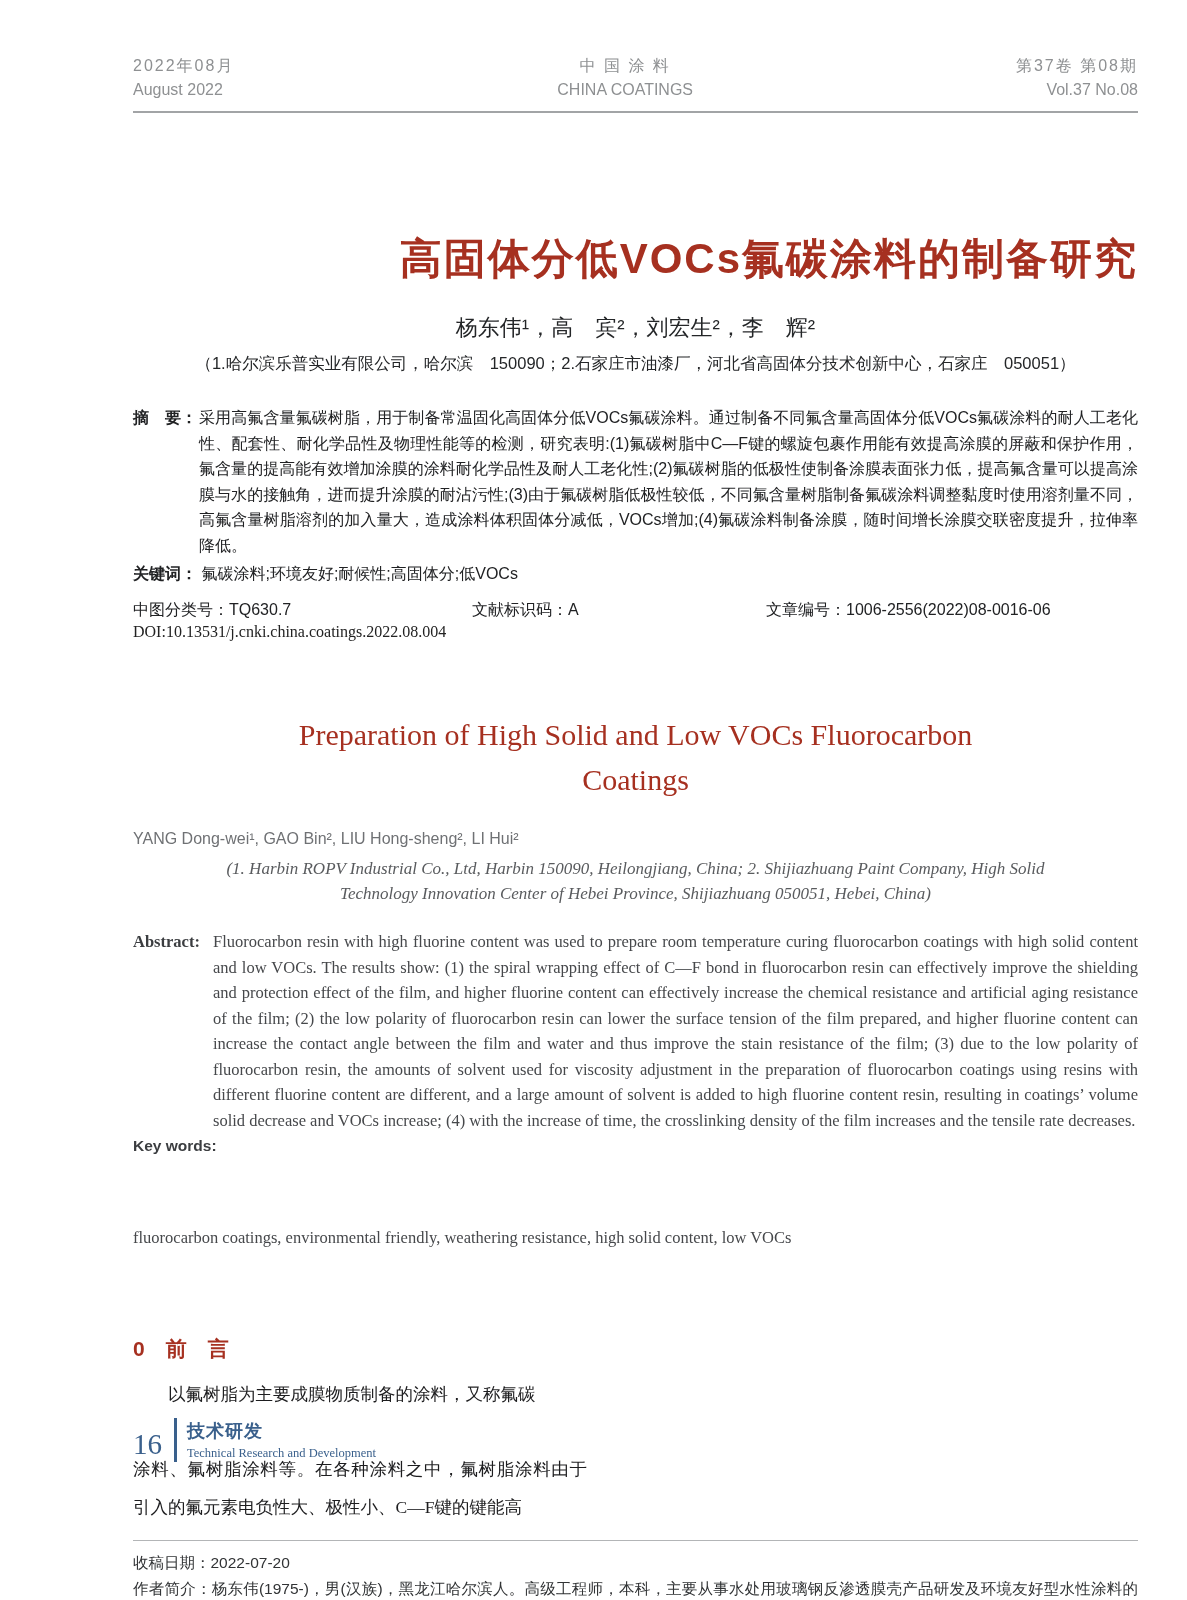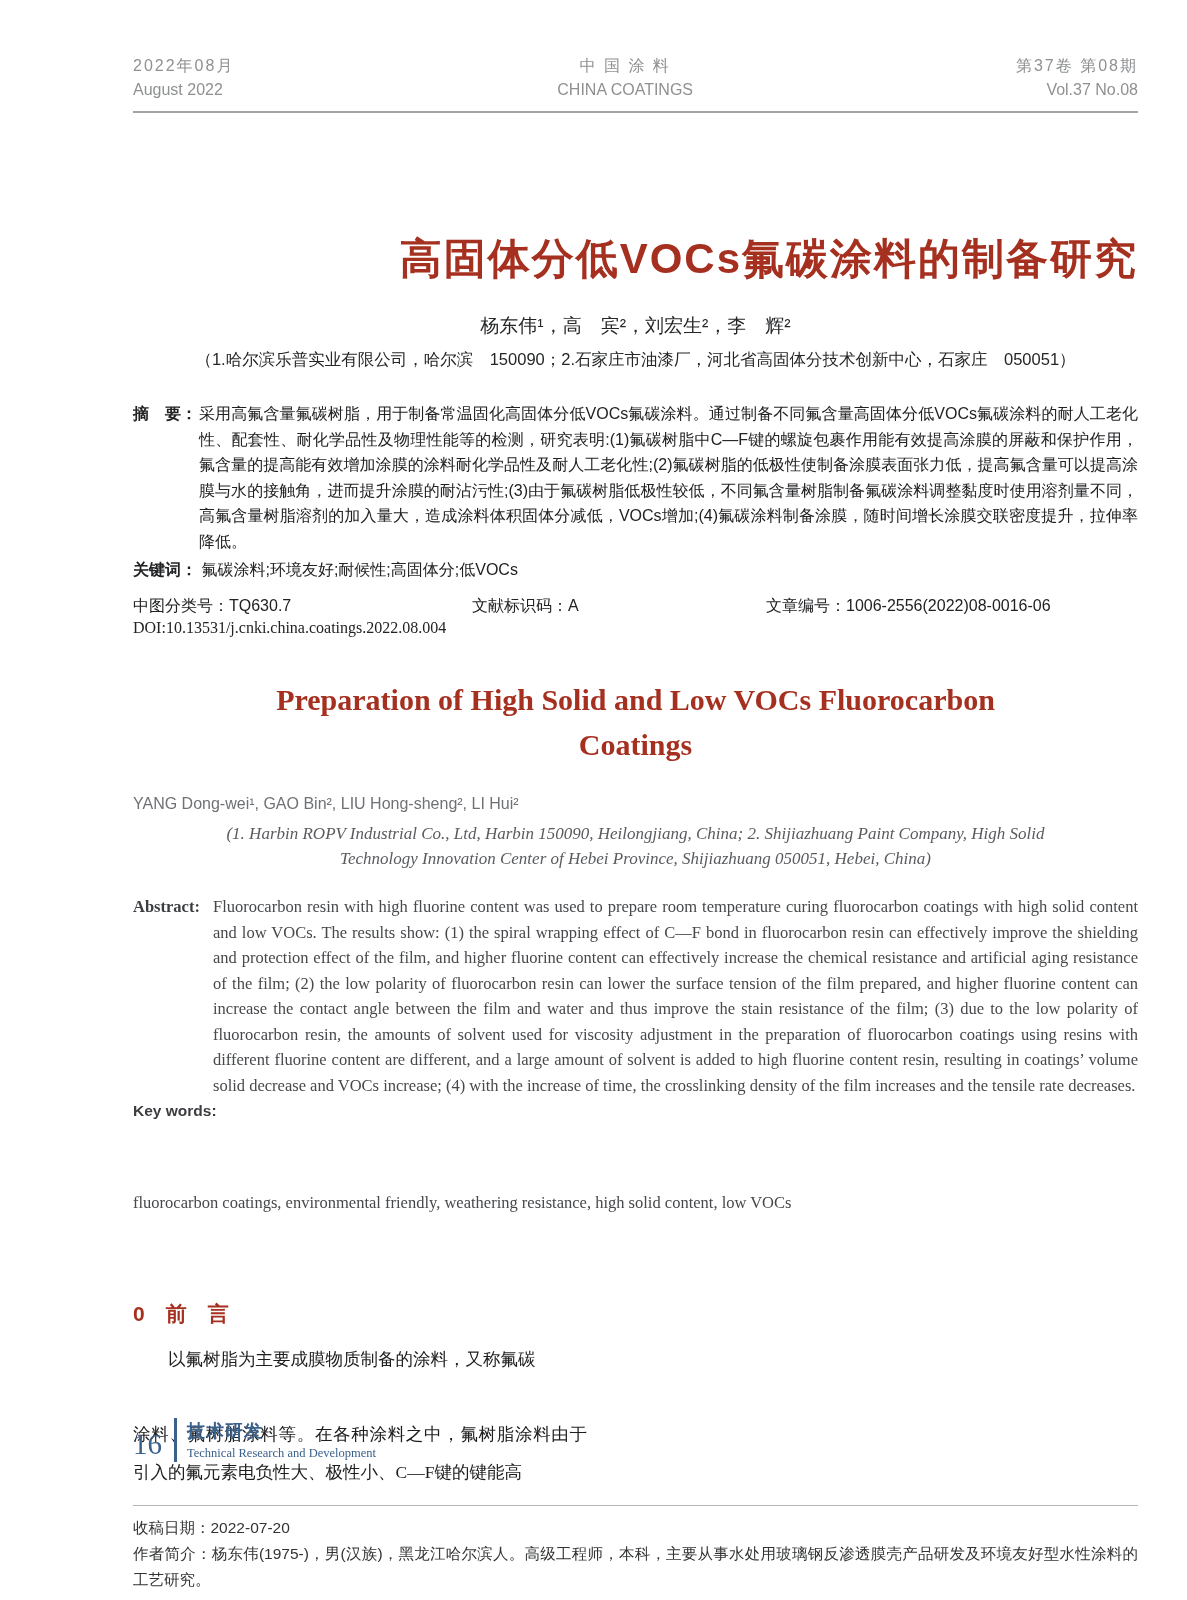--- a/index.html
+++ b/index.html
@@ -33,39 +33,39 @@
   .hdr-rule{border:none;border-top:2px solid #a2a4a6;margin:9px 0 0;}
 
   
   .title-zh{
     margin:118px 0 0;
     text-align:right;
     font-size:42px;font-weight:bold;
     letter-spacing:2px;
     color:var(--red);
   }
-  .authors-zh{margin-top:26px;text-align:center;font-size:19px;color:#242628;}
+  .authors-zh{margin-top:26px;text-align:center;font-size:22px;color:#242628;}
   .affil-zh{margin-top:10px;text-align:center;font-size:16.5px;color:#242628;}
 
   
   .abstract-zh{margin-top:30px;display:flex;font-size:16px;line-height:25.5px;color:#212224;}
   .abstract-zh .abs-label{flex:0 0 66px;font-weight:bold;white-space:nowrap;}
   .abstract-zh .abs-text{flex:1;text-align:justify;}
   .keywords-zh{margin-top:6px;font-size:16px;color:#212224;}
   .keywords-zh .kw-label{font-weight:bold;}
 
   .meta-row{margin-top:15px;display:grid;grid-template-columns:339px 294px 1fr;font-size:16px;color:#212224;}
   .doi-line{margin-top:2px;font-family:Liberation Serif, serif;font-size:16px;color:#222;}
 
   
   .title-en{
-    margin:40px 0 0;
+    margin:71px 0 0;
     text-align:center;
     font-family:"Liberation Serif",serif;
-    font-size:30px;line-height:45px;font-weight:bold;
+    font-size:30px;line-height:45px;font-weight:normal;
     color:var(--red);
     white-space:pre-line;
   }
   .authors-en{margin-top:28px;text-align:left;font-size:16px;color:#6f7174;}
   .affil-en{
     margin-top:8px;text-align:center;
     font-family:"Liberation Serif",serif;font-style:italic;
     font-size:17px;line-height:25px;color:#595b5e;
     white-space:pre-line;
   }

